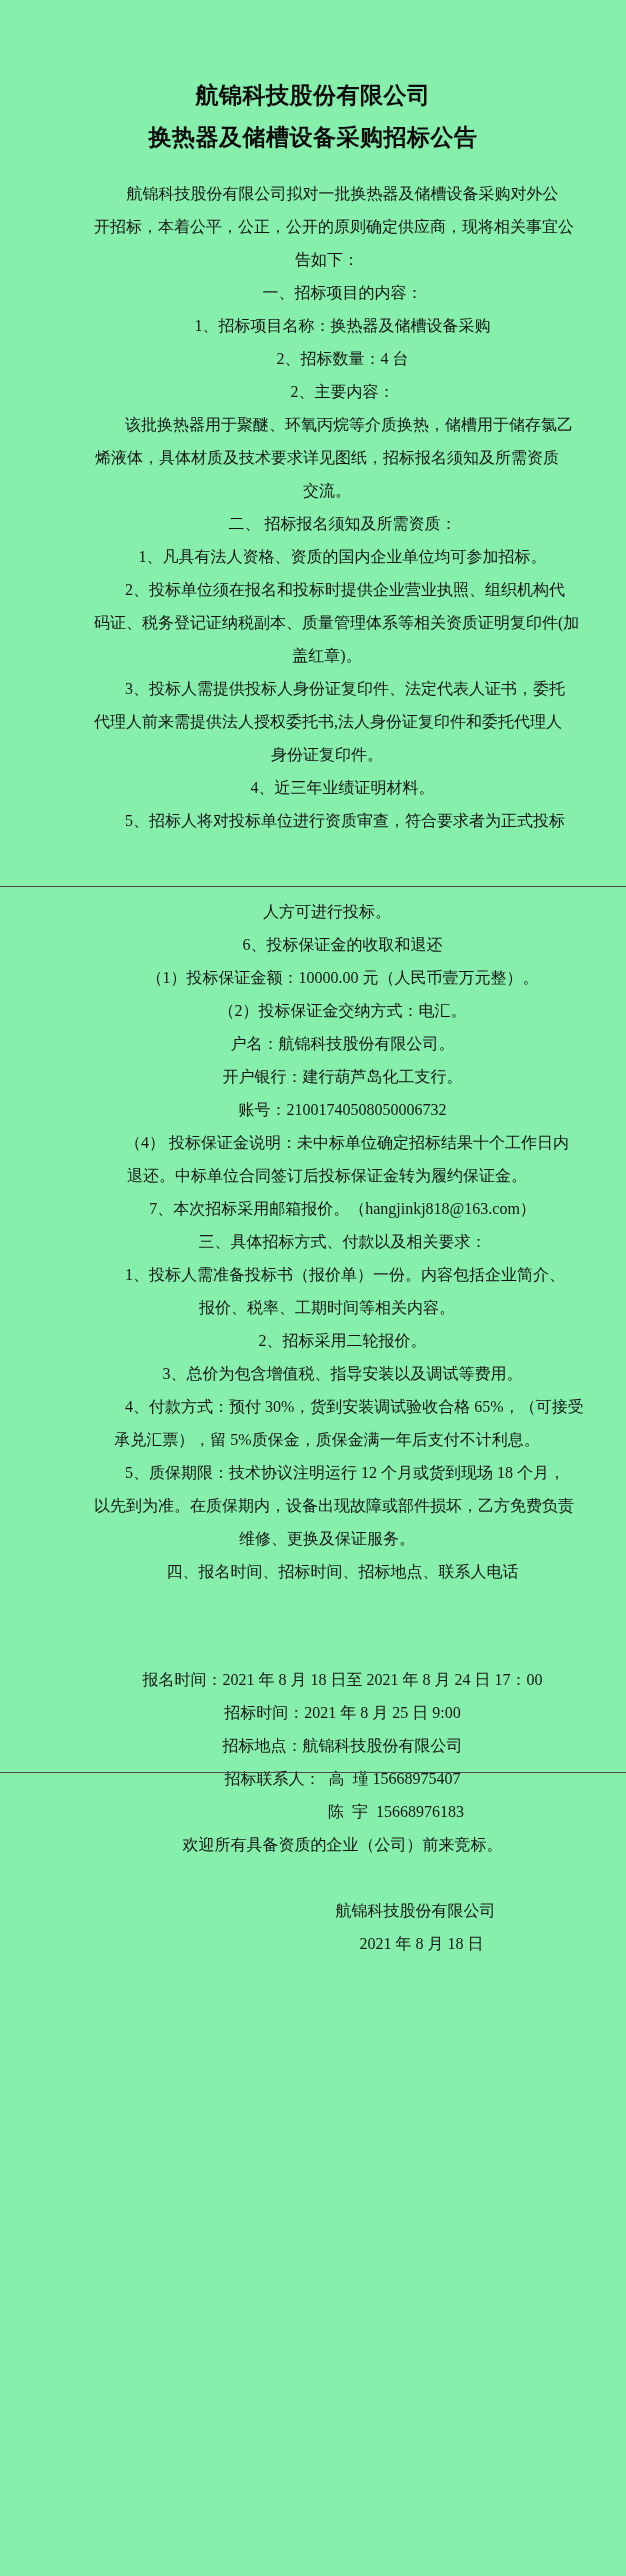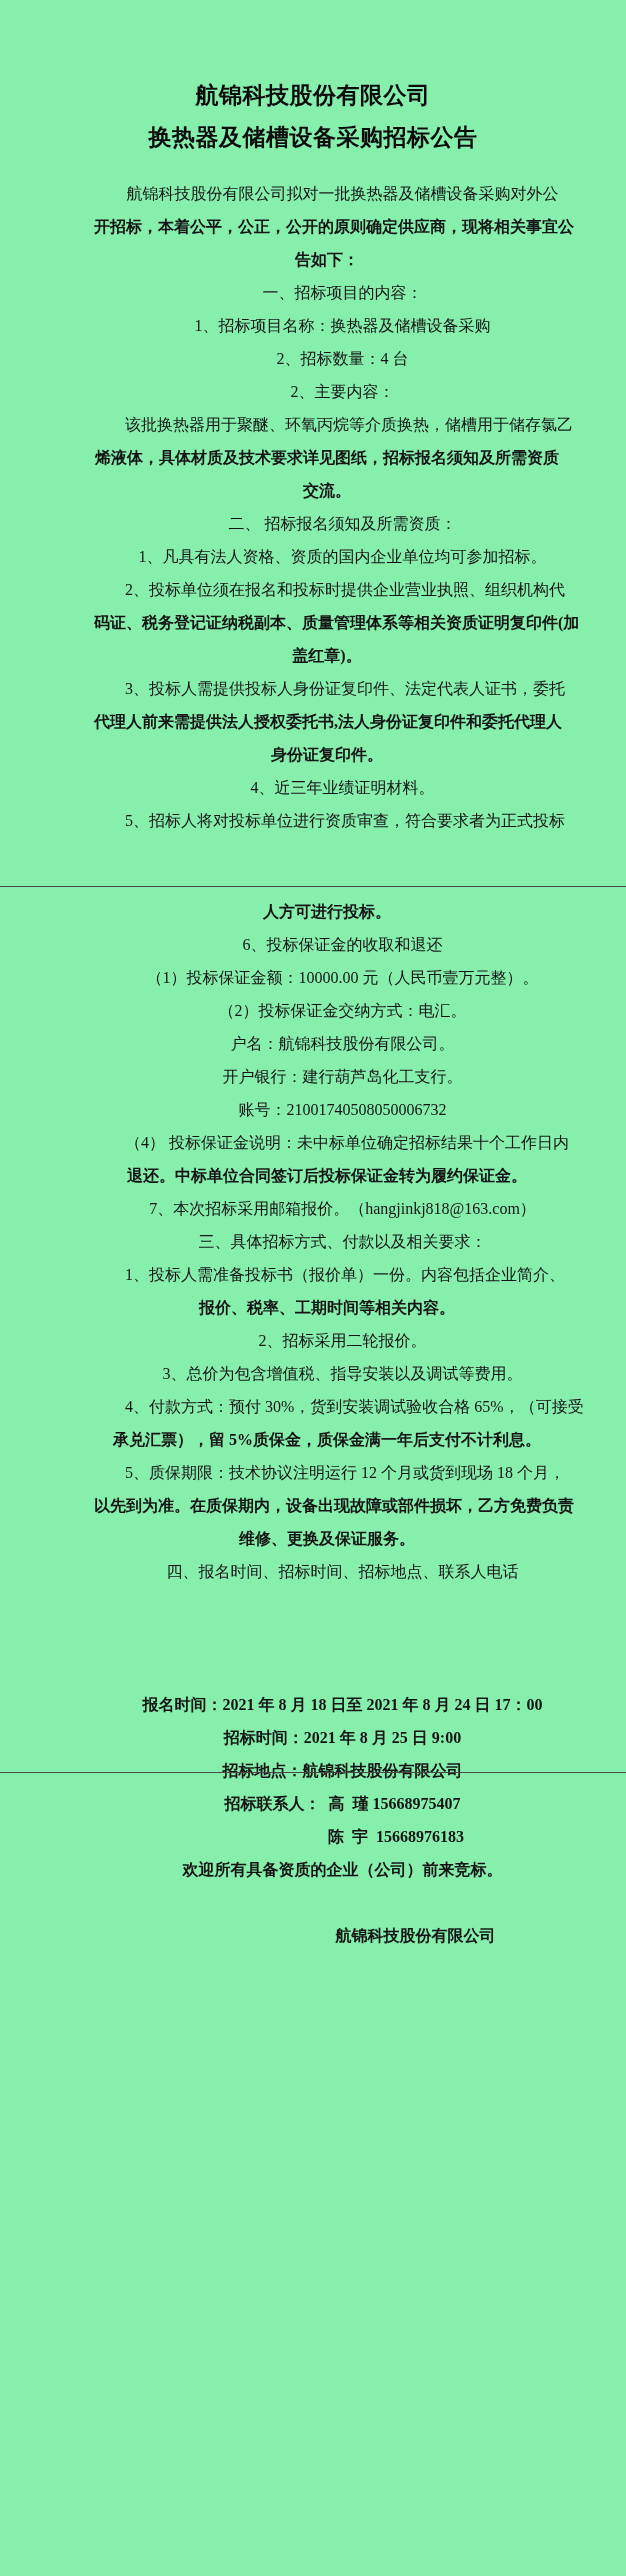--- a/index.html
+++ b/index.html
@@ -31,32 +31,32 @@
     color: #0d0d0d;
     letter-spacing: 0.5px;
     white-space: pre;
     margin: 0;
   }
   .scan-page {
     position: relative;
   }
   .scan-page-1 { margin-top: 17.6px; }
   .scan-page-2 { margin-top: 58px; }
-  .scan-page-3 { margin-top: 100px; font-weight: bold; }
+  .scan-page-3 { margin-top: 75px; }
   .line {
     margin-left: 94px;
     margin-right: 66px;
     height: 33px;
     line-height: 33px;
     font-size: 16px;
     white-space: pre;
     color: #151515;
     text-align: center;
   }
-  .li-f  { padding-left: 0; font-weight: bold; }
+  .li-f  { padding-left: 0; }
   .li-i  { padding-left: 31px; }
   .li-c2 { padding-left: 138px; }
   .li-sg { padding-left: 177px; margin-top: 33px; }
   .li-dt { padding-left: 189px; }
   .page-divider {
     position: absolute;
     left: 0;
     width: 626px;
     height: 0;
     border: none;
@@ -119,18 +119,19 @@
         <div class="line li-i">四、报名时间、招标时间、招标地点、联系人电话</div>
       </div>
       <div class="scan-page scan-page-3">
         <div class="line li-i">报名时间：2021 年 8 月 18 日至 2021 年 8 月 24 日 17：00</div>
         <div class="line li-i">招标时间：2021 年 8 月 25 日 9:00</div>
         <div class="line li-i">招标地点：航锦科技股份有限公司</div>
         <div class="line li-i">招标联系人：  高  瑾 15668975407</div>
         <div class="line li-c2">陈  宇  15668976183</div>
         <div class="line li-i">欢迎所有具备资质的企业（公司）前来竞标。</div>
         <div class="line li-sg">航锦科技股份有限公司</div>
+        <div class="line li-dt">2021 年 8 月 18 日</div>
       </div>
     </div>
   <hr class="page-divider page-divider-1">
   <hr class="page-divider page-divider-2">
 </div>
 
 
 </body></html>

